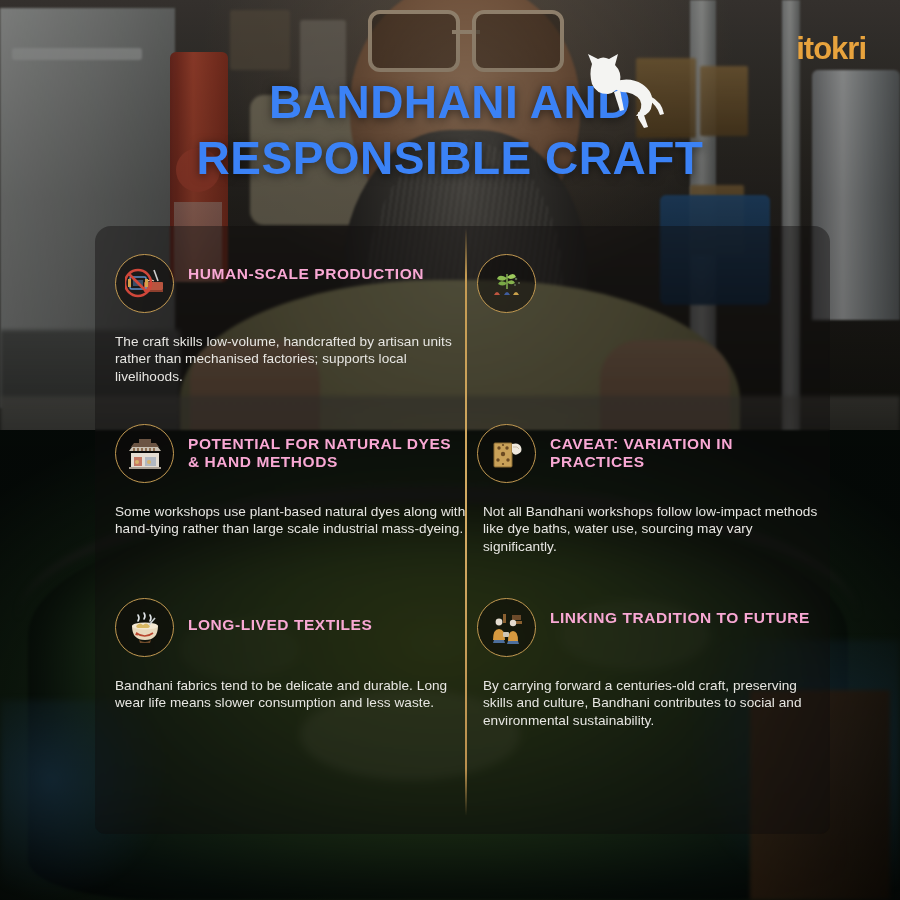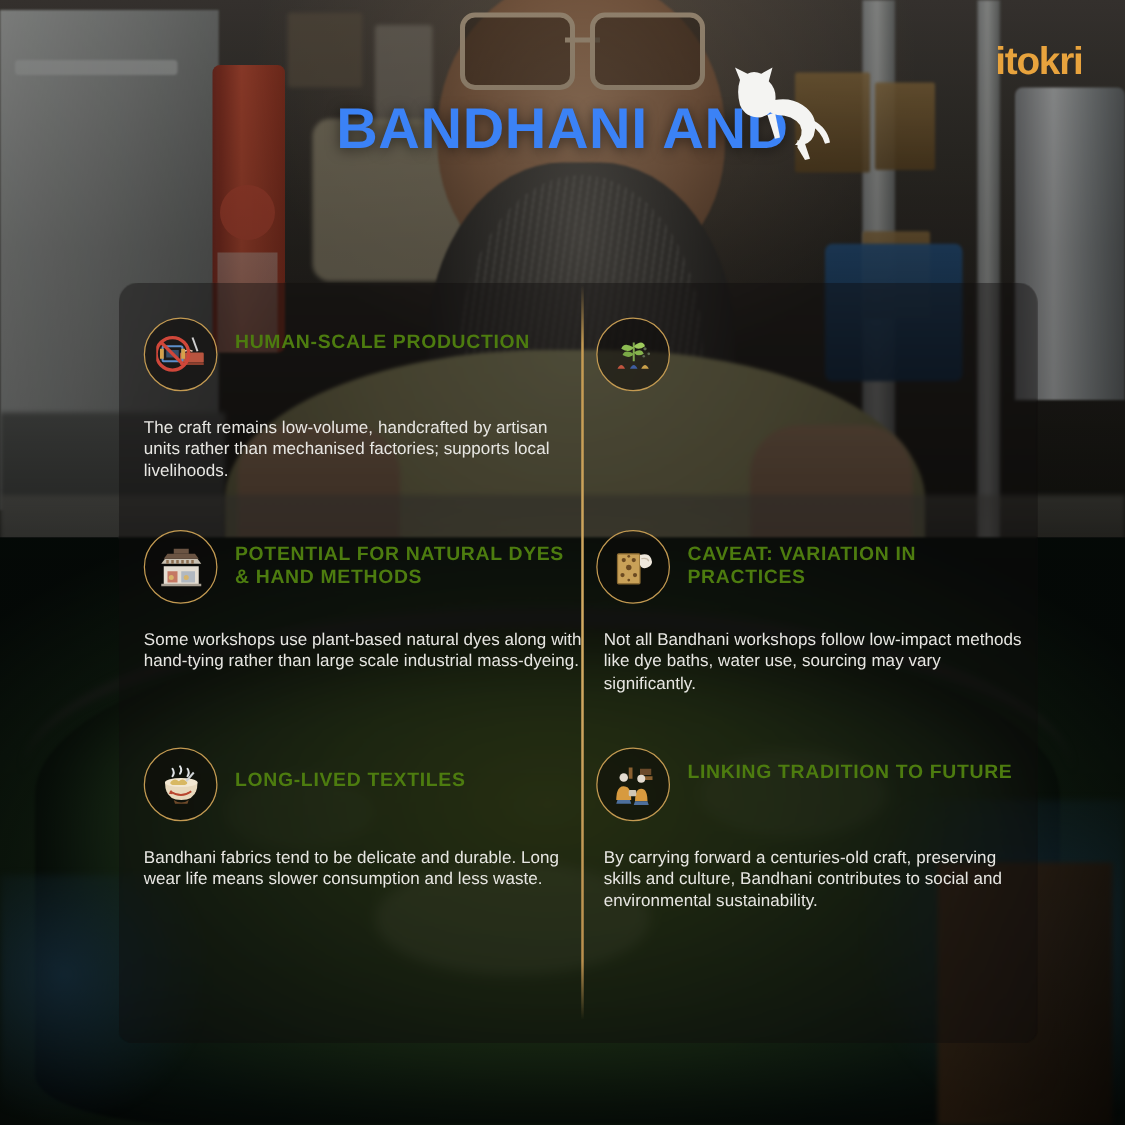--- a/index.html
+++ b/index.html
@@ -124,21 +124,21 @@
   .card.c3{left:382px; top:196px;}
   .card.c4{left:20px;  top:370px;}
   .card.c5{left:382px; top:370px;}
 
   .card-head{display:flex;align-items:flex-start;gap:14px;}
   .icon-ring{flex:0 0 auto;width:57px;height:57px;border-radius:50%;
     border:1.5px solid #c39a52;background:rgba(12,11,9,.55);
     display:flex;align-items:center;justify-content:center;margin-top:2px;}
   .icon-ring svg{display:block;}
   .card-title{font-size:15.5px;font-weight:800;letter-spacing:.55px;line-height:1.16;
-    color:#4d7c0f;padding-top:13px;text-transform:uppercase;}
+    color:#f9a8d4;padding-top:13px;text-transform:uppercase;}
   .card.c4 .card-title{padding-top:20px;}
   .card-body{margin-top:20px;font-size:13.6px;line-height:1.27;color:#E7E6E2;
     letter-spacing:.05px;}
   .card.c1 .card-body,.card.c3 .card-body,.card.c5 .card-body{margin-left:6px;}
   .card.c0 .card-body,.card.c2 .card-body,.card.c4 .card-body{margin-left:0px;}
 </style>
 </head>
 <body>
 
 <div id="stage">
@@ -187,20 +187,21 @@
     <div class="blue-r"></div>
     <div class="wood"></div>
 
     <div class="scrim"></div>
   </div>
 
   <div class="logo">itokri</div>
 
   <div class="title">
     <span class="l1">BANDHANI AND</span>
+    <span class="l2">RESPONSIBLE CRAFT</span>
   </div>
 
   <svg class="cat" viewBox="0 0 86 78">
     <g fill="#f4f4f2">
       <path d="M14 12 L10 2 L20 7 Q25 4 31 7 L40 2 L37 13 Q44 20 42 30 Q40 40 30 42 Q18 42 14 32 Q11 21 14 12 Z"></path>
       <path d="M34 30 Q52 24 64 32 Q76 40 74 52 Q73 62 64 64 L58 64 Q66 56 62 48 Q56 40 44 40 Q34 38 34 30 Z"></path>
       <path d="M60 60 L66 63 L70 75 L66 76 L60 66 Z"></path>
       <path d="M42 38 L46 58 L42 59 L36 40 Z"></path>
       <path d="M72 44 Q84 50 86 62 L82 63 Q79 53 70 48 Z"></path>
     </g>
@@ -223,21 +224,21 @@
             <rect x="5" y="12" width="16" height="12" rx="1.5" fill="none" stroke="#5d8fc9" stroke-width="1.6"></rect>
             <rect x="8" y="15" width="10" height="6" fill="#5d8fc9" opacity=".45"></rect>
             <rect x="3" y="14" width="3" height="8" fill="#d6a24a"></rect>
             <rect x="20" y="14" width="3" height="8" fill="#d6a24a"></rect>
             <circle cx="13" cy="18" r="13" fill="none" stroke="#d0473a" stroke-width="2.6"></circle>
             <line x1="4" y1="9" x2="22" y2="27" stroke="#d0473a" stroke-width="2.6"></line>
           </svg>
         </div>
         <div class="card-title">HUMAN-SCALE PRODUCTION</div>
       </div>
-      <div class="card-body">The craft remains low-volume, handcrafted by artisan units rather than mechanised factories; supports local livelihoods.</div>
+      <div class="card-body">The craft skills low-volume, handcrafted by artisan units rather than mechanised factories; supports local livelihoods.</div>
     </div>
 
     <div class="card c1">
       <div class="card-head">
         <div class="icon-ring">
           <svg width="40" height="38" viewBox="0 0 40 38">
             <path d="M20 24 V9" stroke="#7fa84e" stroke-width="1.6" fill="none"></path>
             <path d="M20 13 q-8-5-10 1 q7 4 10-1z" fill="#8cbb52"></path>
             <path d="M20 18 q-7-4-9 1 q6 3.5 9-1z" fill="#7aa946"></path>
             <path d="M20 12 q7-6 9 0 q-6 4-9 0z" fill="#9ecb5d"></path>

